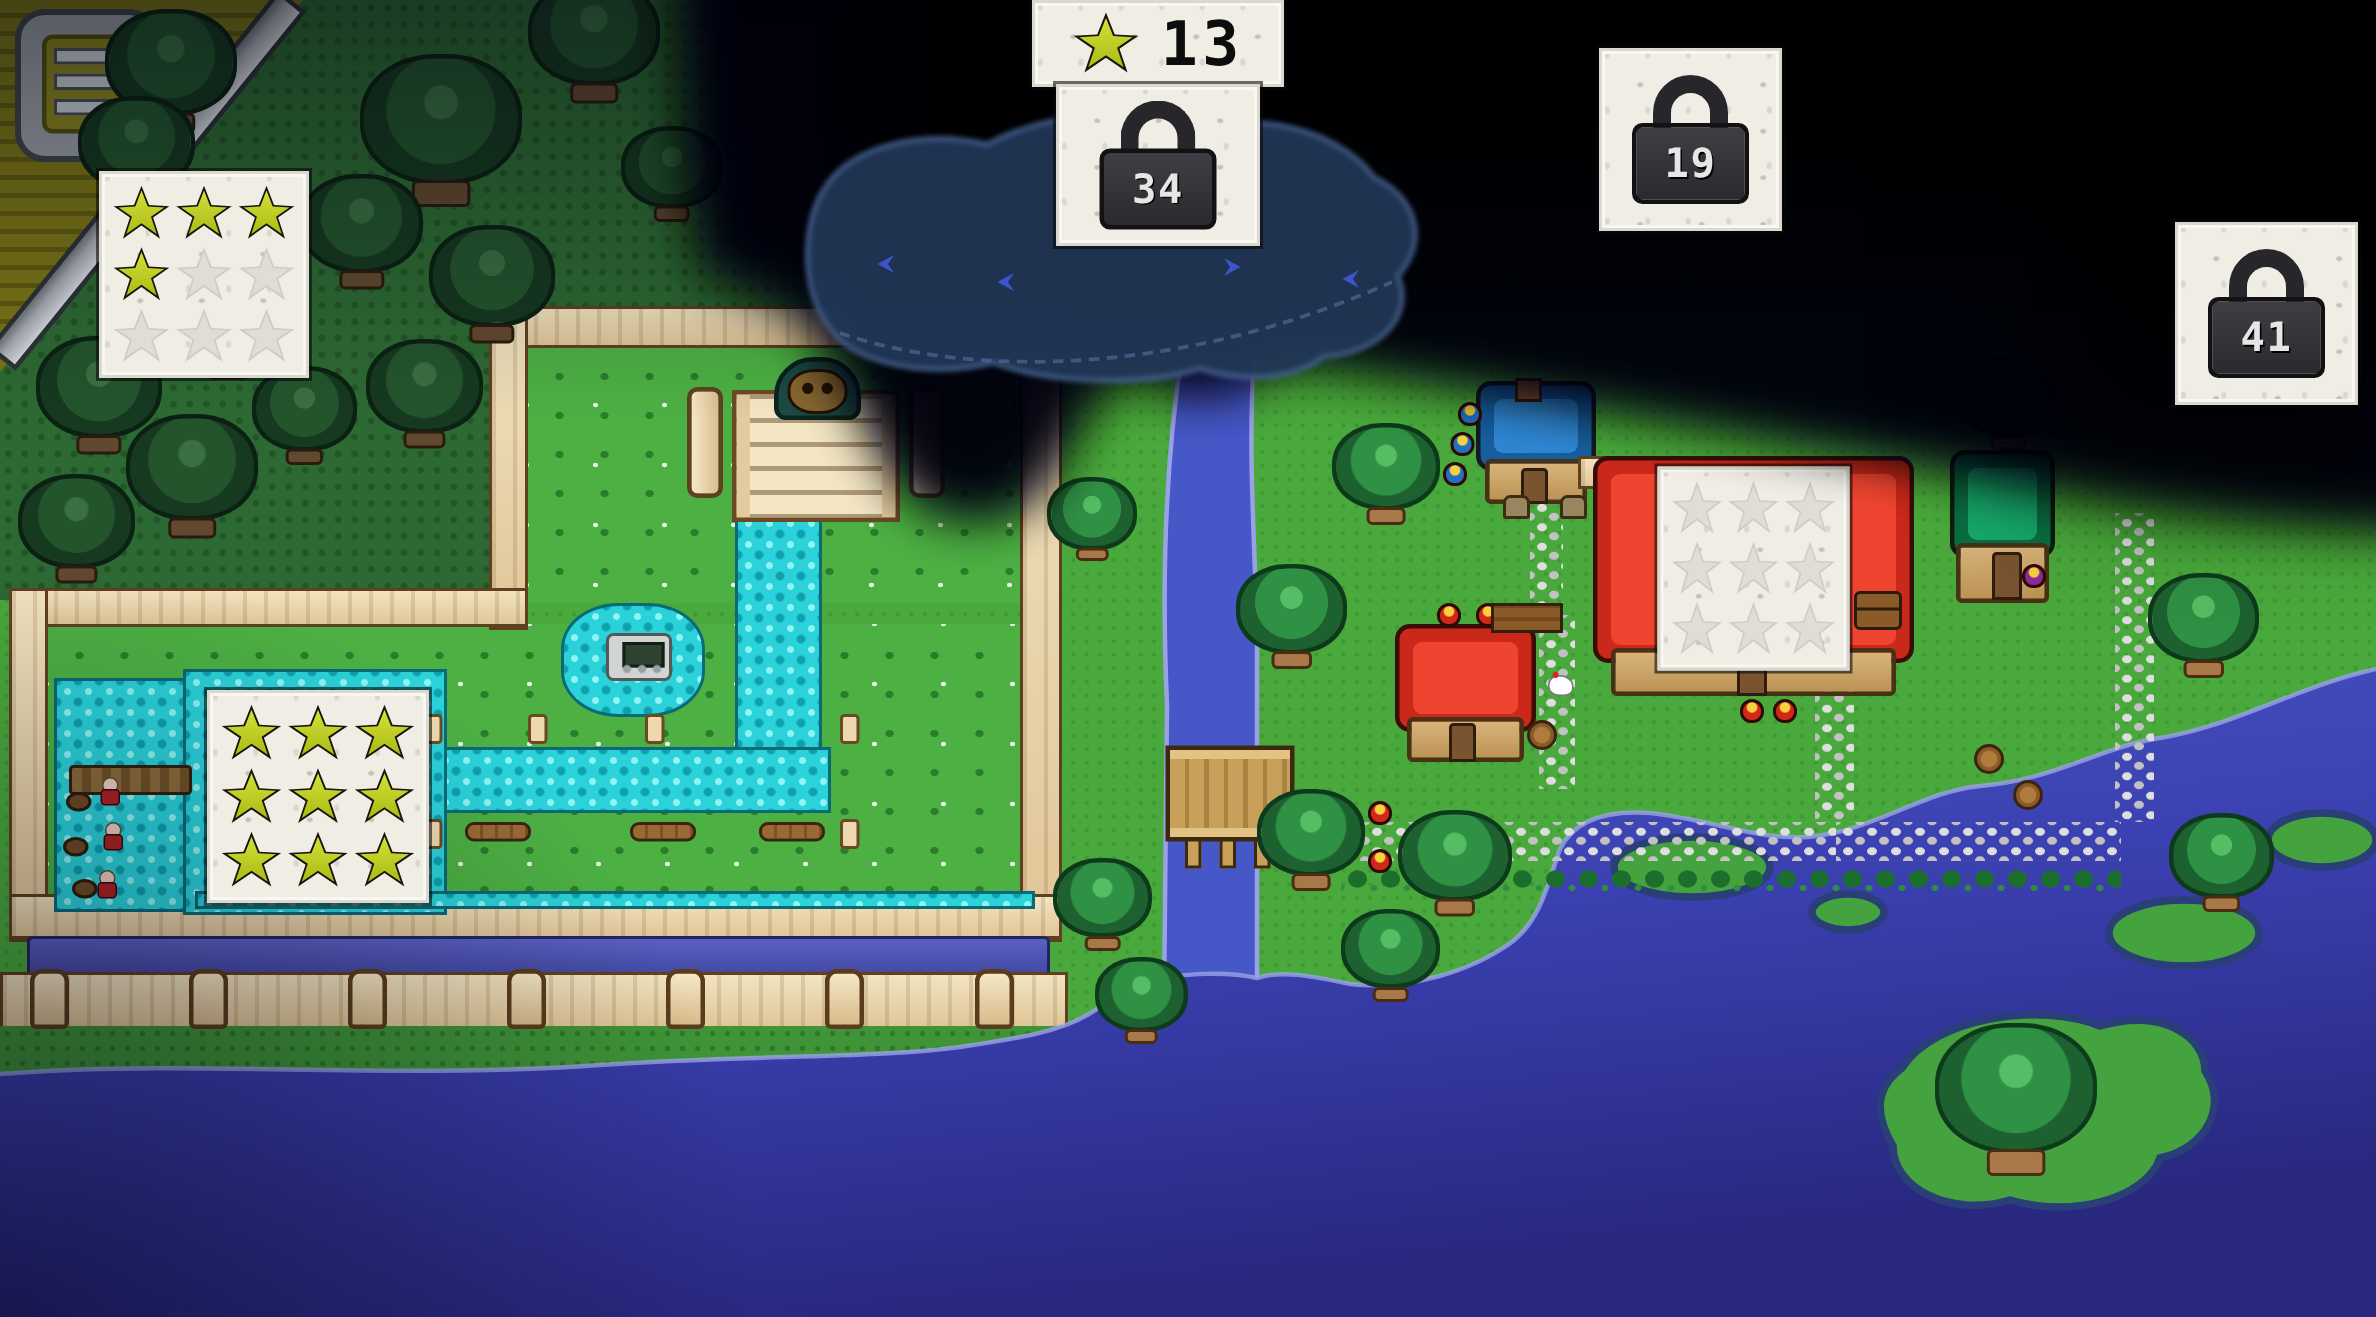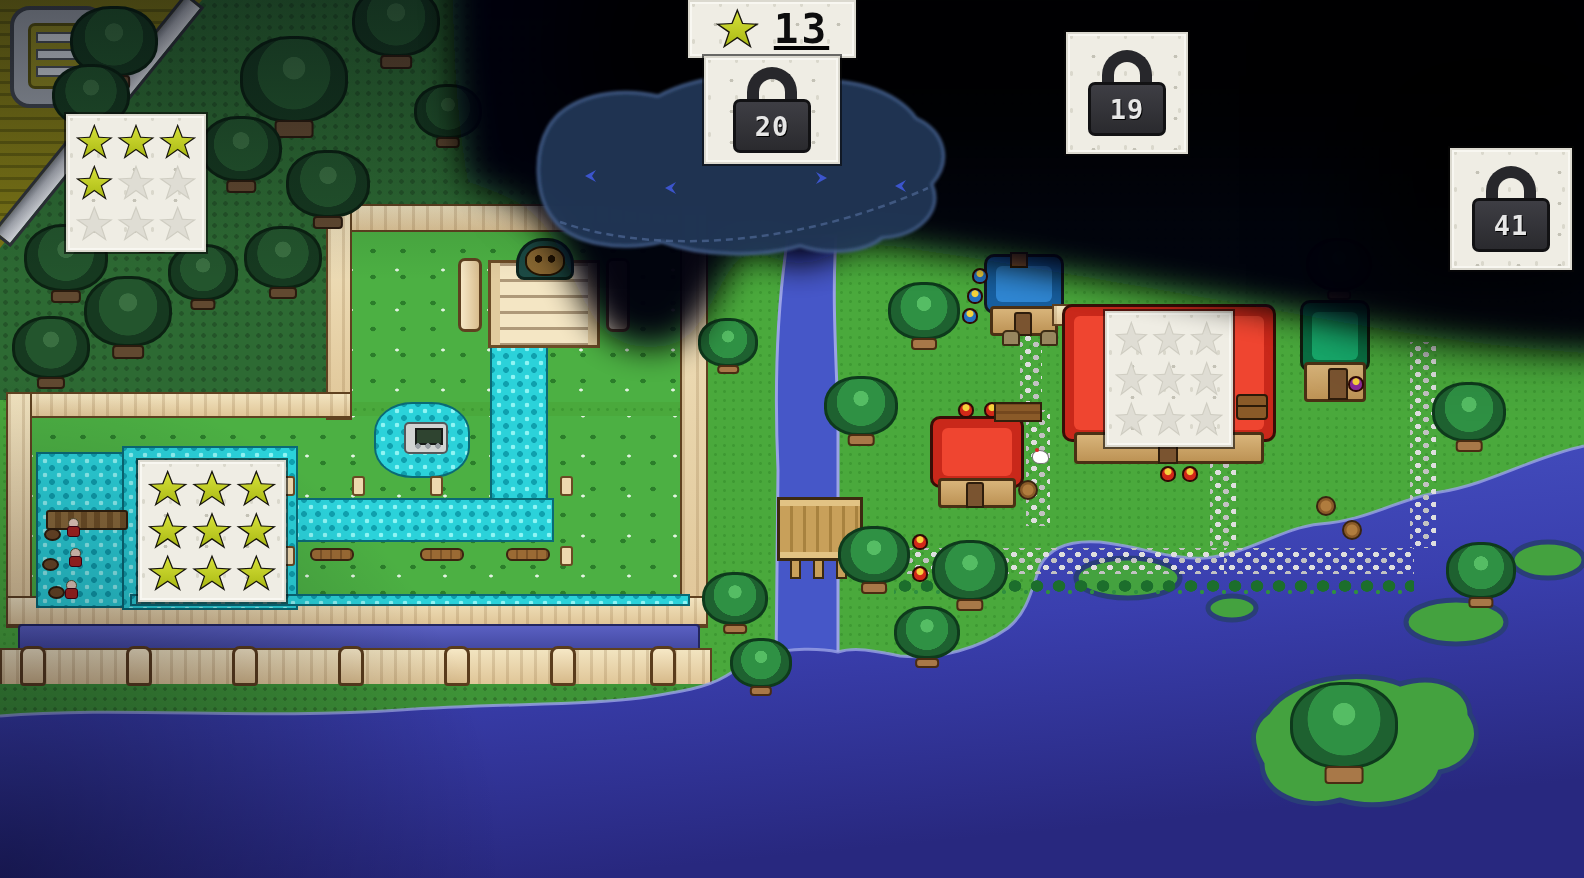--- a/index.html
+++ b/index.html
@@ -74,21 +74,21 @@
   
   .dots{background-image:radial-gradient(#dedede 3px,transparent 3.5px),radial-gradient(#c2c2c2 3px,transparent 3.5px);
         background-size:16px 13px,16px 13px;background-position:0 0,8px 6px;}
   .bushes{background-image:radial-gradient(#2f8f3f 2px,transparent 2.4px),radial-gradient(#1c6e2c 6px,transparent 6.6px);
         background-size:22px 20px,22px 20px;background-position:11px 6px,0 0;}
 
   
   .paper{background-color:#efede4;
      background-image:radial-gradient(#c4c2b6 1.7px,transparent 2.2px),radial-gradient(#dad8cc 1.5px,transparent 2px);
      background-size:41px 31px,27px 37px;background-position:5px 7px,17px 21px;
-     border:2px solid #dbd9cf;box-shadow:0 0 0 2px rgba(8,8,8,.6),inset 0 0 0 2px #f8f7f1;box-sizing:border-box;text-decoration:underline;}
+     border:2px solid #dbd9cf;box-shadow:0 0 0 2px rgba(8,8,8,.6),inset 0 0 0 2px #f8f7f1;box-sizing:border-box;}
   .hud{z-index:40;display:flex;align-items:center;justify-content:center;}
   .lock{position:relative;width:78px;height:86px;}
   .shackle{position:absolute;top:0;left:50%;transform:translateX(-50%);width:50px;height:46px;
      border:12px solid #27272b;border-bottom:0;border-radius:26px 26px 0 0;box-sizing:border-box;}
   .lockbody{position:absolute;bottom:0;left:0;width:78px;height:54px;background:linear-gradient(#3e3e44,#2a2a2e);
      border:3px solid #121214;border-radius:7px;box-sizing:border-box;display:flex;align-items:center;justify-content:center;}
   .locknum{color:#e6e6e6;font-weight:700;font-size:27px;letter-spacing:1px;text-shadow:1px 1px 0 #000;}
   .counter-num{color:#0d0d0d;font-weight:700;font-size:41px;letter-spacing:3px;}
 
   
@@ -424,21 +424,21 @@
     <div class="star-o filled hud-star">
         <div class="star-i"></div>
       </div>
     <div class="counter-num">13</div>
   </div>
 
   <div class="abs paper hud" style="left:704px;top:56px;width:136px;height:108px;">
     <div class="lock">
       <div class="shackle"></div>
       <div class="lockbody">
-          <span class="locknum">20</span>
+          <span class="locknum">34</span>
         </div>
     </div>
   </div>
 
   <div class="abs paper hud" style="left:1066px;top:32px;width:122px;height:122px;">
     <div class="lock">
       <div class="shackle"></div>
       <div class="lockbody">
           <span class="locknum">19</span>
         </div>

